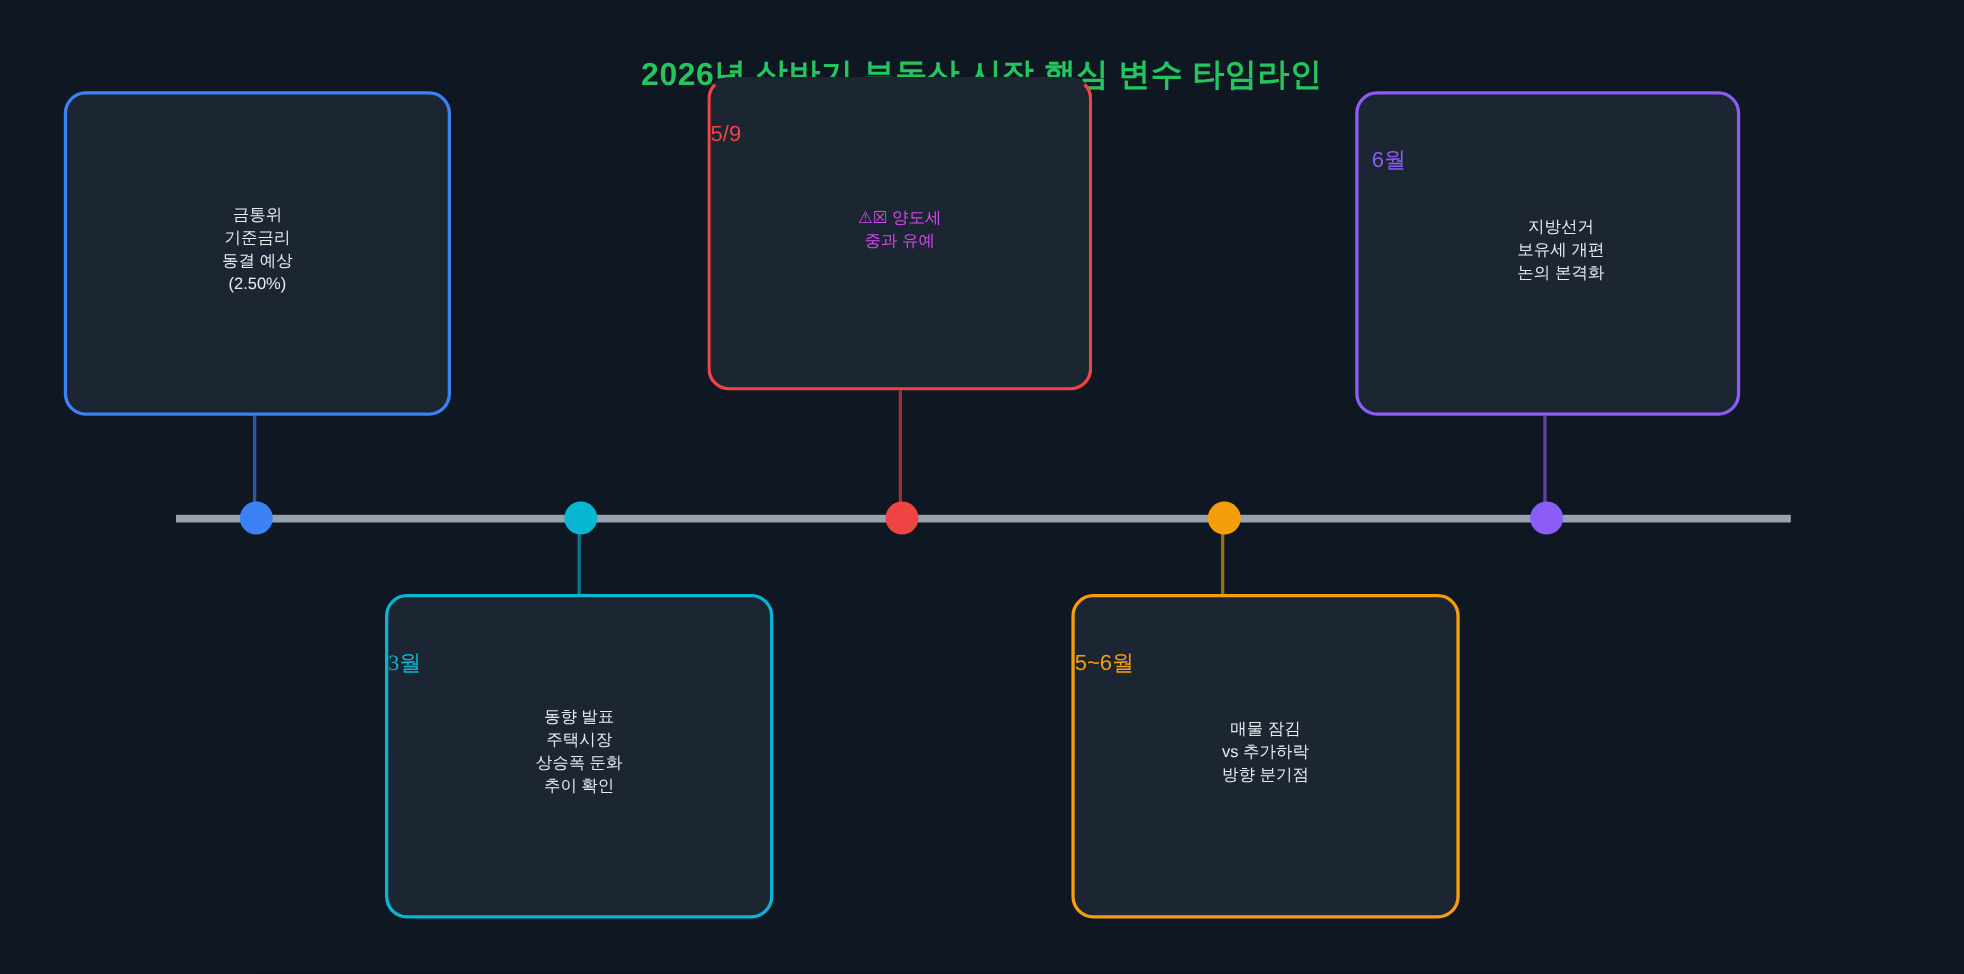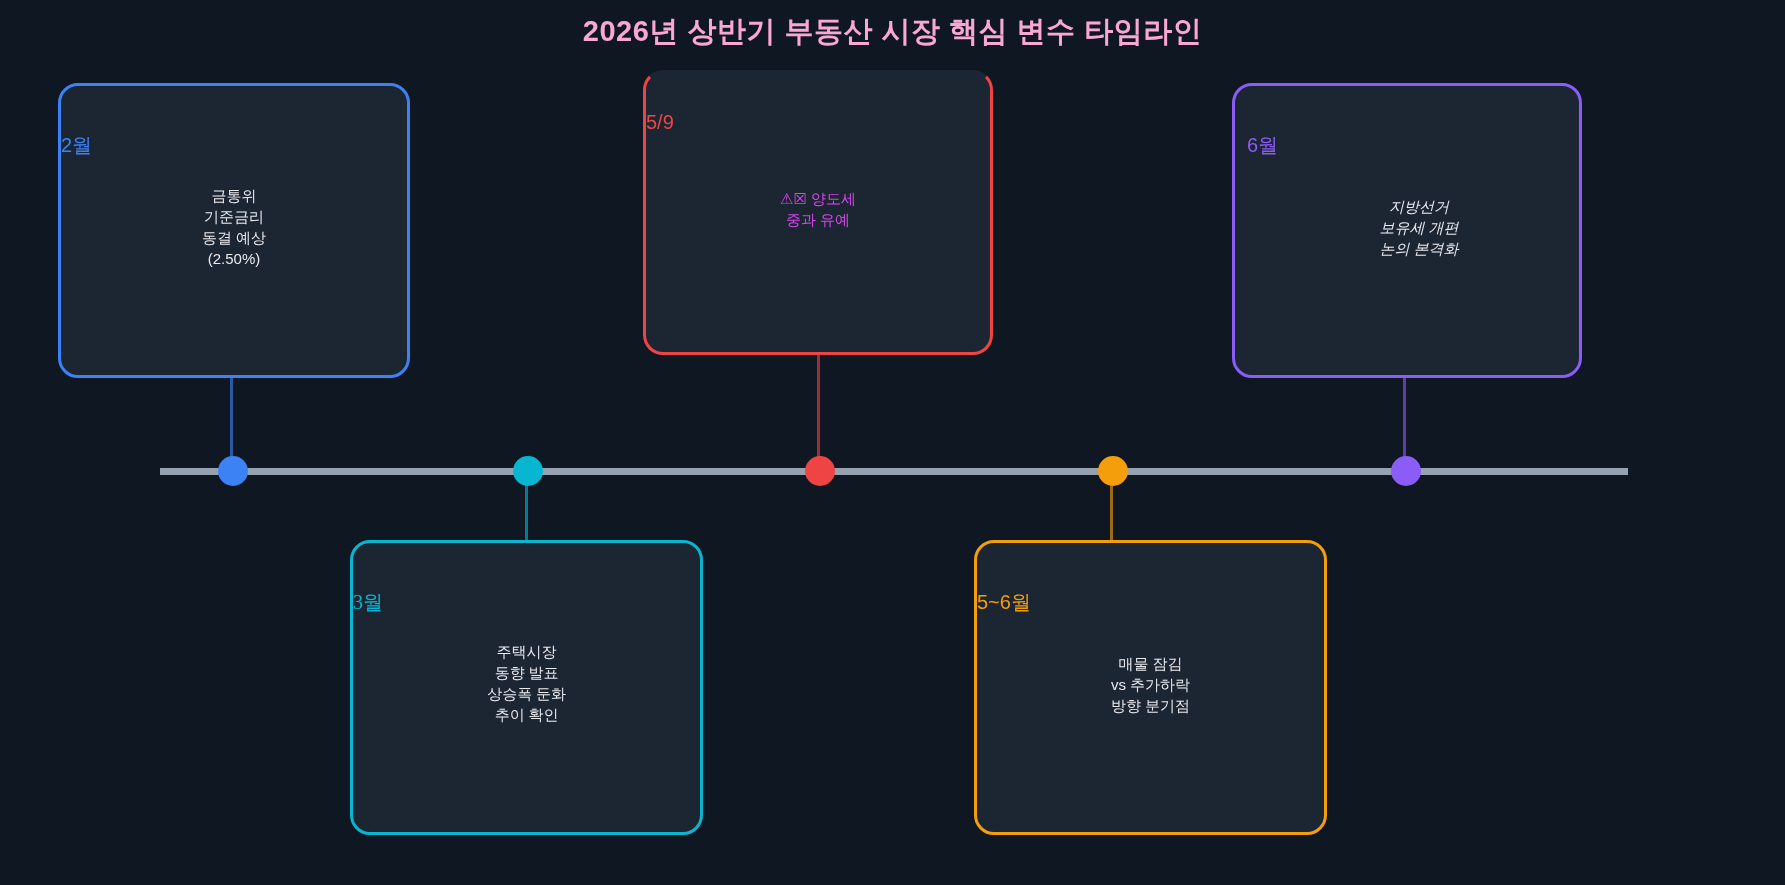--- a/index.html
+++ b/index.html
@@ -69,46 +69,45 @@
 
   .ev4 .card { left:1232px; top:83px; width:350px;padding-left:12px; }
   .ev4 .dot  { left:1391px; }
   .ev4 .connector { left:1403px; top:378px; height:85px; }
 </style>
 </head>
 <body>
 
 <div class="canvas" style="background: rgb(15, 23, 34);">
 
-  <div class="main-title" style="color: #f9a8d4;">2026년 상반기 부동산 시장 핵심 변수 타임라인</div>
+  <div class="main-title" style="color: #22c55e; margin-top: 36px;">2026년 상반기 부동산 시장 핵심 변수 타임라인</div>
 
   <div class="bar" style="background: rgb(151, 162, 176);"></div>
 
   <div class="event ev0" style="--c: #3d82f4;">
     <div class="connector"></div>
     <div class="dot"></div>
     <div class="card">
-      <div class="card-title">2월</div>
       <div class="card-body" style="color: rgb(232, 234, 238);">
         <div>금통위</div>
         <div>기준금리</div>
         <div>동결 예상</div>
         <div>(2.50%)</div>
       </div>
     </div>
   </div>
 
   <div class="event ev1" style="--c: #08b6d2;">
     <div class="connector"></div>
     <div class="dot"></div>
     <div class="card">
       <div class="card-title">3월</div>
       <div class="card-body" style="color: rgb(232, 234, 238);">
+        <div>동향 발표</div>
         <div>주택시장</div>
-        <div>동향 발표</div>
         <div>상승폭 둔화</div>
         <div>추이 확인</div>
       </div>
     </div>
   </div>
 
   <div class="event ev2" style="--c: #ef4444;">
     <div class="connector"></div>
     <div class="dot"></div>
     <div class="card">
@@ -131,21 +130,21 @@
         <div>방향 분기점</div>
       </div>
     </div>
   </div>
 
   <div class="event ev4" style="--c: #8b5cf6;">
     <div class="connector"></div>
     <div class="dot"></div>
     <div class="card">
       <div class="card-title">6월</div>
-      <div class="card-body" style="color: rgb(232, 234, 238); font-style: italic;">
+      <div class="card-body" style="color: rgb(232, 234, 238);">
         <div>지방선거</div>
         <div>보유세 개편</div>
         <div>논의 본격화</div>
       </div>
     </div>
   </div>
 
 </div>
 
 </body></html>

